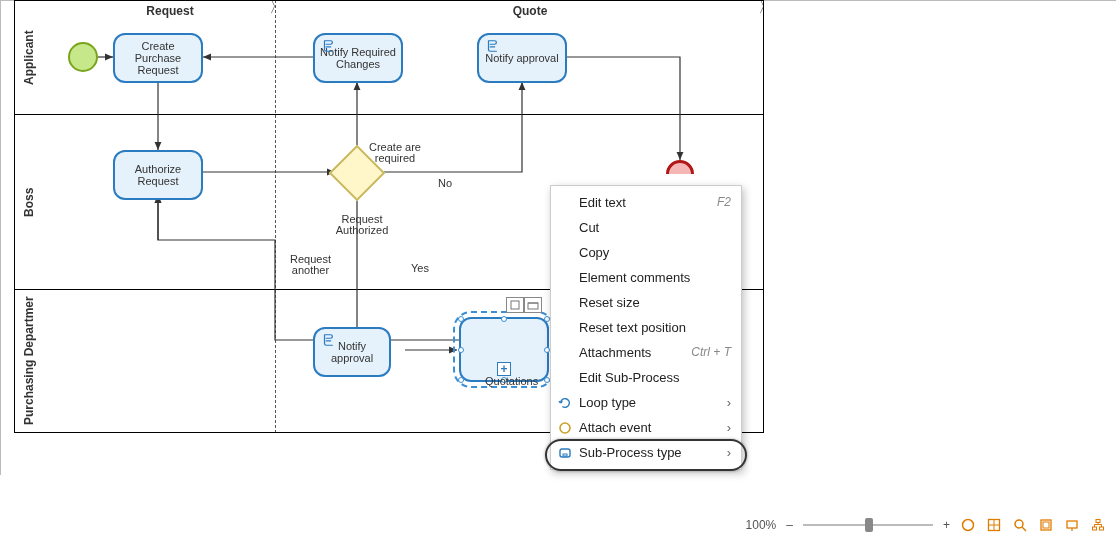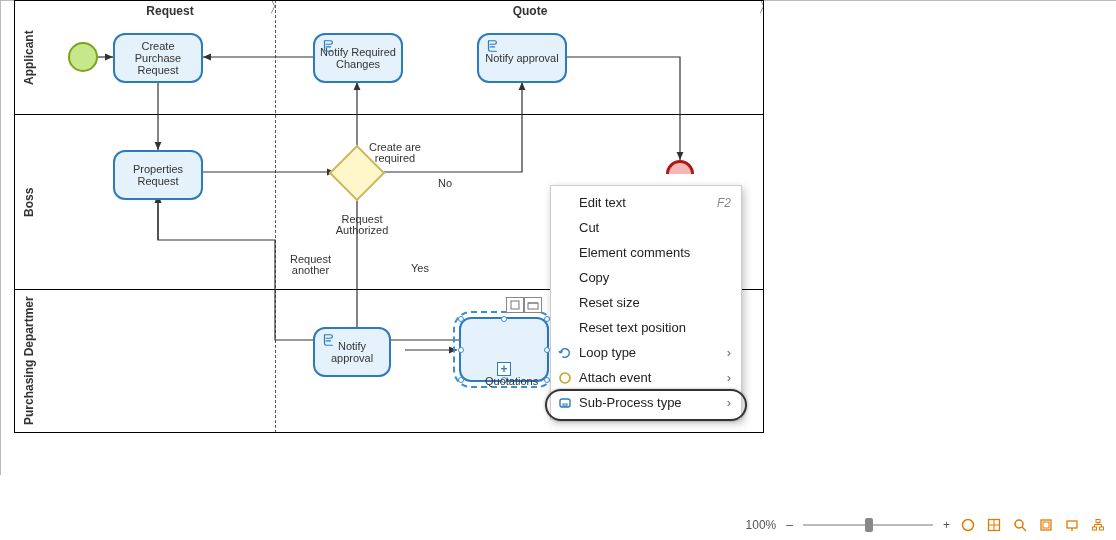--- a/index.html
+++ b/index.html
@@ -21,21 +21,21 @@
   .subproc { position: absolute; background: #e6f2fb; border: 2px solid #2a7bc0; border-radius: 12px; }
   .subproc.selected { outline: 2px dashed #3a8fd6; outline-offset: 4px; }
   .subproc .plus { position: absolute; left: 50%; bottom: 4px; transform: translateX(-50%); width: 14px; height: 14px; border: 1px solid #2a7bc0; background: #fff; display: flex; align-items: center; justify-content: center; color: #2a7bc0; font-weight: 700; font-size: 12px; line-height: 1; }
   .sel-handle { position: absolute; width: 6px; height: 6px; border: 1px solid #3a8fd6; background: #fff; border-radius: 50%; }
   .floating-toolbar { position: absolute; display: flex; gap: 0; }
   .floating-toolbar .btn { width: 18px; height: 16px; border: 1px solid #888; background: #fff; display: flex; align-items: center; justify-content: center; font-size: 10px; color: #555; }
   svg.wire { position: absolute; left: 0; top: 0; pointer-events: none; }
   .label { position: absolute; font-size: 11px; color: #333; text-align: center; line-height: 1; }
   
   .ctx { position: absolute; width: 192px; background: #fff; border: 1px solid #ccc; box-shadow: 2px 3px 8px rgba(0,0,0,0.25); padding: 4px 0; font-size: 13px; }
-  .ctx .item { display: flex; align-items: flex-end; padding: 5px 10px 5px 28px; position: relative; color: #222; cursor: default; }
+  .ctx .item { display: flex; align-items: flex-start; padding: 5px 10px 5px 28px; position: relative; color: #222; cursor: default; }
   .ctx .kbd { margin-left: auto; color: #888; font-style: italic; font-size: 12px; }
   .ctx .chev { margin-left: auto; color: #666; }
   .ctx .item .ic { position: absolute; left: 6px; top: 50%; transform: translateY(-50%); width: 16px; height: 16px; display: flex; align-items: center; justify-content: center; }
   .ctx .highlight { position: absolute; border: 2px solid #333; border-radius: 18px; box-shadow: 0 0 3px rgba(0,0,0,0.35); pointer-events: none; }
   
   .status { position: absolute; left: 0; right: 0; bottom: 0; height: 30px; display: flex; align-items: center; justify-content: flex-end; padding: 0 10px; gap: 10px; font-size: 12px; color: #555; border-top: 0; }
   .zoom-slider { position: relative; width: 130px; height: 20px; }
   .zoom-slider .track { position: absolute; left: 0; right: 0; top: 50%; height: 2px; background: #bbb; transform: translateY(-50%); }
   .zoom-slider .tick { position: absolute; top: 4px; bottom: 4px; width: 1px; background: #bbb; }
   .zoom-slider .thumb { position: absolute; top: 3px; width: 8px; height: 14px; background: #888; border-radius: 2px; }
@@ -102,21 +102,21 @@
   <div class="task" style="left:477px; top:33px; width:90px; height:50px">
     <span class="script-icon">
       <svg width="14" height="14" viewBox="0 0 16 16">
           <path d="M4 2 h7 a2 2 0 0 1 0 4 M4 2 v10 a2 2 0 0 0 2 2 h7 M6 6 h5 M6 9 h5" stroke="#2a7bc0" stroke-width="1.4" fill="none" stroke-linecap="round"></path>
         </svg>
     </span>
     <span>Notify approval</span>
   </div>
 
   <div class="task" style="left:113px; top:150px; width:90px; height:50px">
-    <span>Properties Request</span>
+    <span>Authorize Request</span>
   </div>
 
   <div class="gateway" style="left:337px; top:153px"></div>
   <div class="end-event" style="left:666px; top:160px"></div>
 
   <div class="task" style="left:313px; top:327px; width:78px; height:50px">
     <span class="script-icon">
       <svg width="14" height="14" viewBox="0 0 16 16">
           <path d="M4 2 h7 a2 2 0 0 1 0 4 M4 2 v10 a2 2 0 0 0 2 2 h7 M6 6 h5 M6 9 h5" stroke="#2a7bc0" stroke-width="1.4" fill="none" stroke-linecap="round"></path>
         </svg>
@@ -158,30 +158,37 @@
 
   <div class="ctx" style="left:550px; top:185px">
     <div class="item">
         <span>Edit text</span>
         <span class="kbd">F2</span>
       </div>
     <div class="item">
         <span>Cut</span>
       </div>
     <div class="item">
+        <span>Copy</span>
+      </div>
+    <div class="item">
         <span>Element comments</span>
       </div>
     <div class="item">
-        <span>Copy</span>
-      </div>
-    <div class="item">
         <span>Reset size</span>
       </div>
     <div class="item">
         <span>Reset text position</span>
+      </div>
+    <div class="item">
+        <span>Attachments</span>
+        <span class="kbd">Ctrl + T</span>
+      </div>
+    <div class="item">
+        <span>Edit Sub-Process</span>
       </div>
     <div class="item">
       <span class="ic">
           <svg width="14" height="14" viewBox="0 0 16 16">
             <path d="M3 8 a5 5 0 1 1 2 4" stroke="#2a7bc0" stroke-width="1.6" fill="none"></path>
             <path d="M3 8 l-2 -2 M3 8 l2 -2" stroke="#2a7bc0" stroke-width="1.6"></path>
           </svg>
         </span>
       <span>Loop type</span>
         <span class="chev">›</span>

